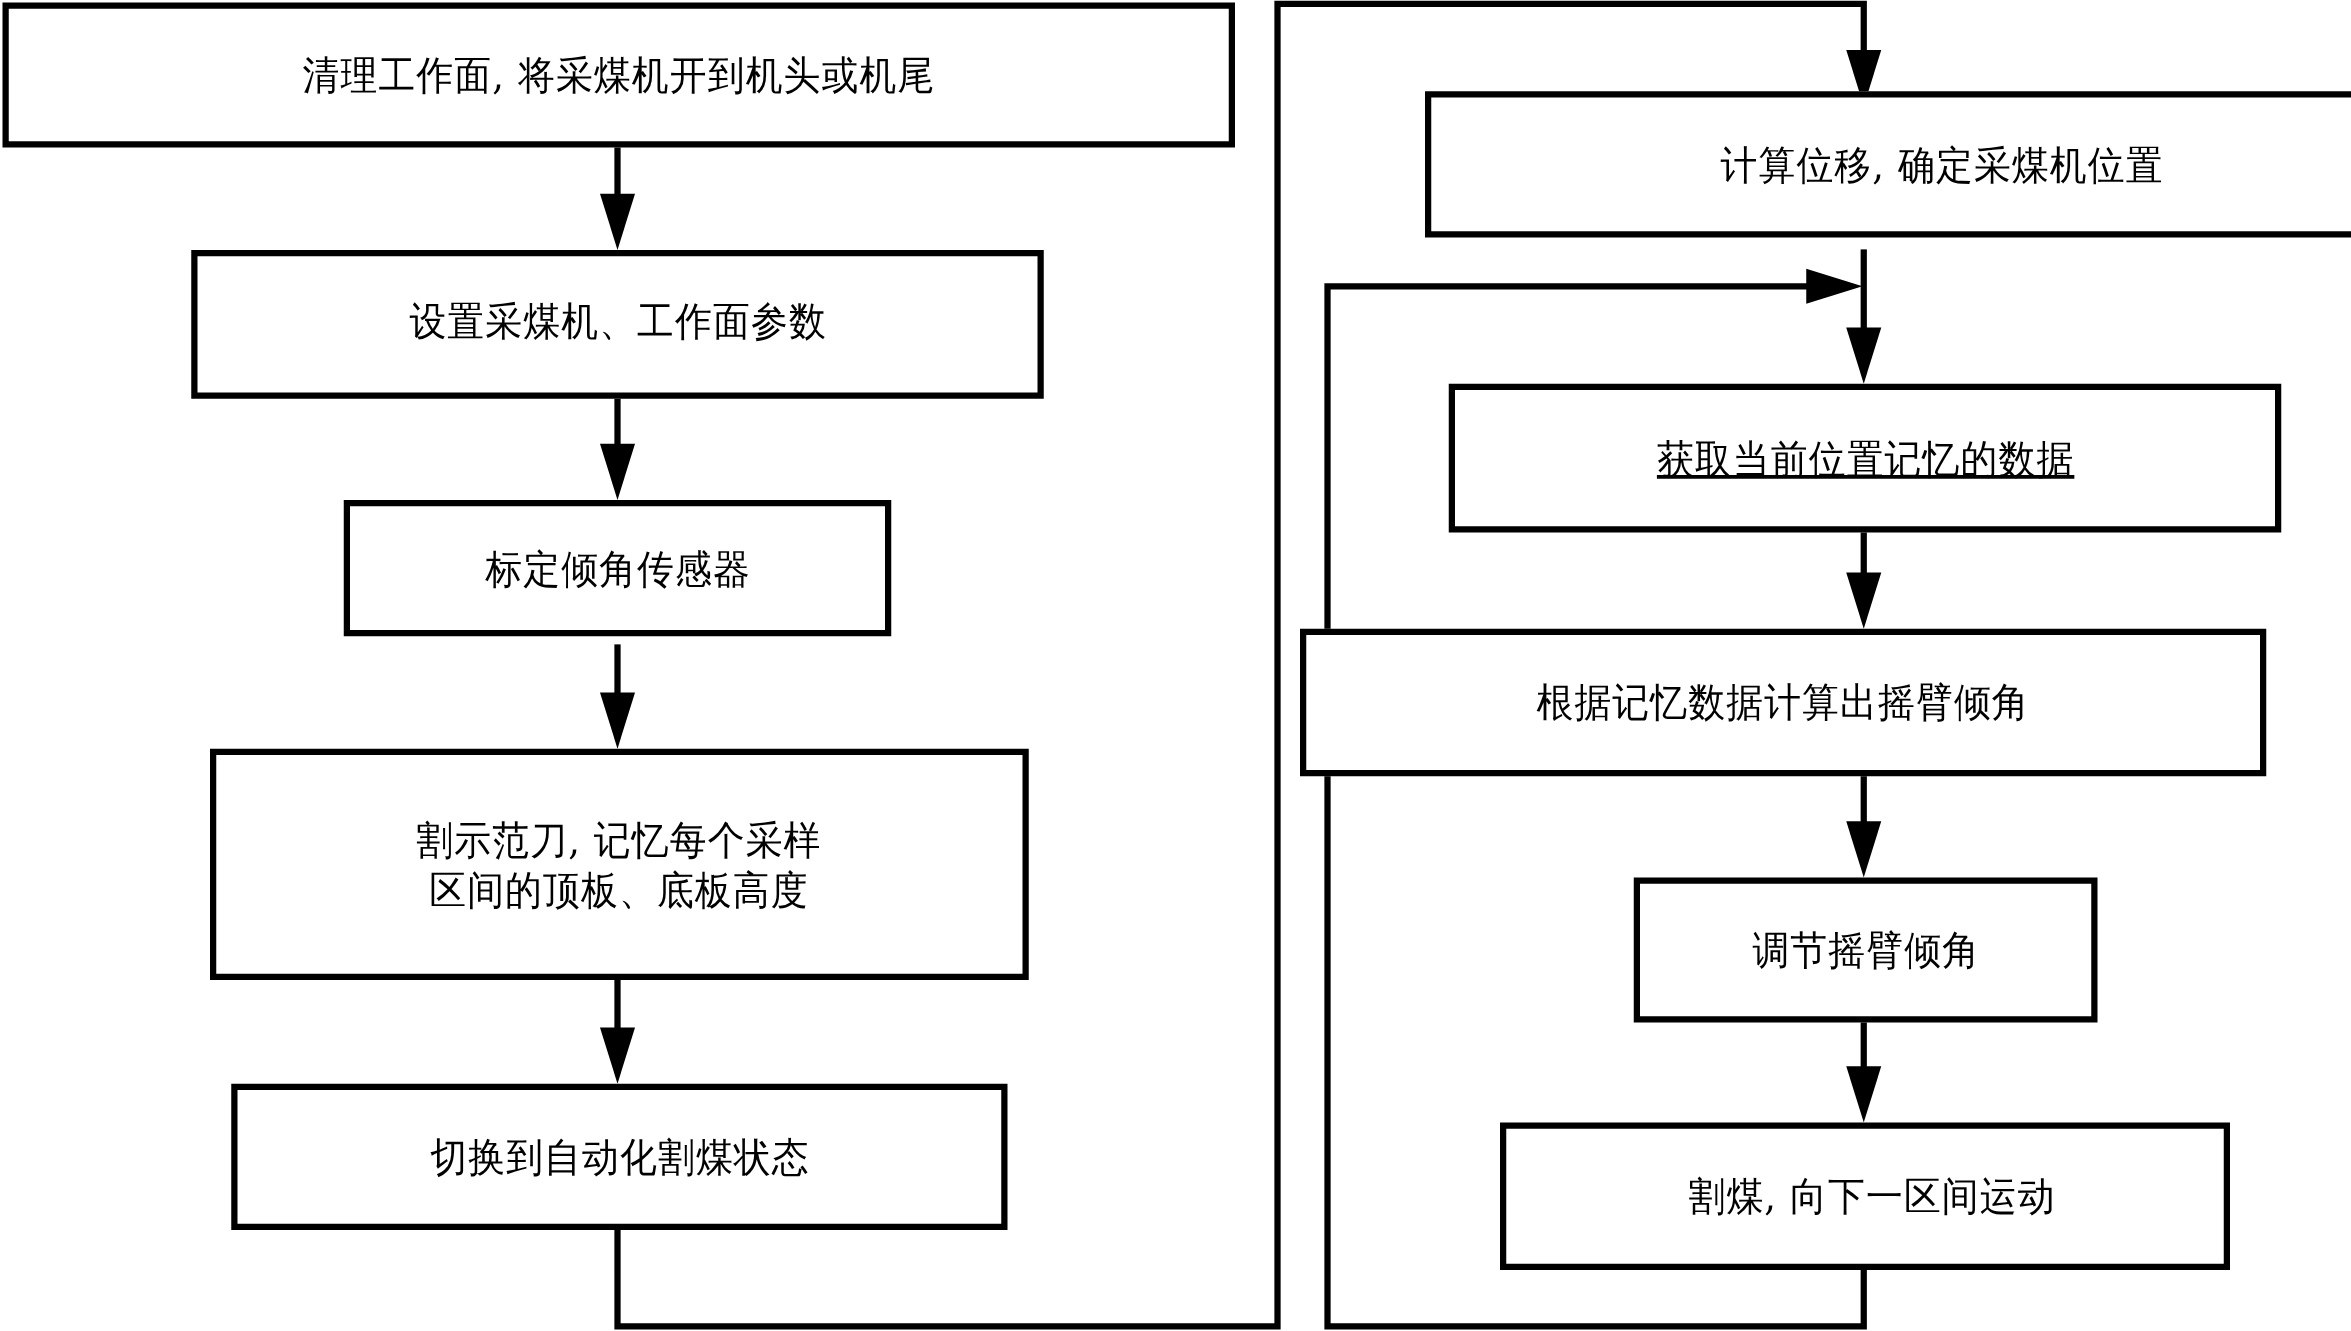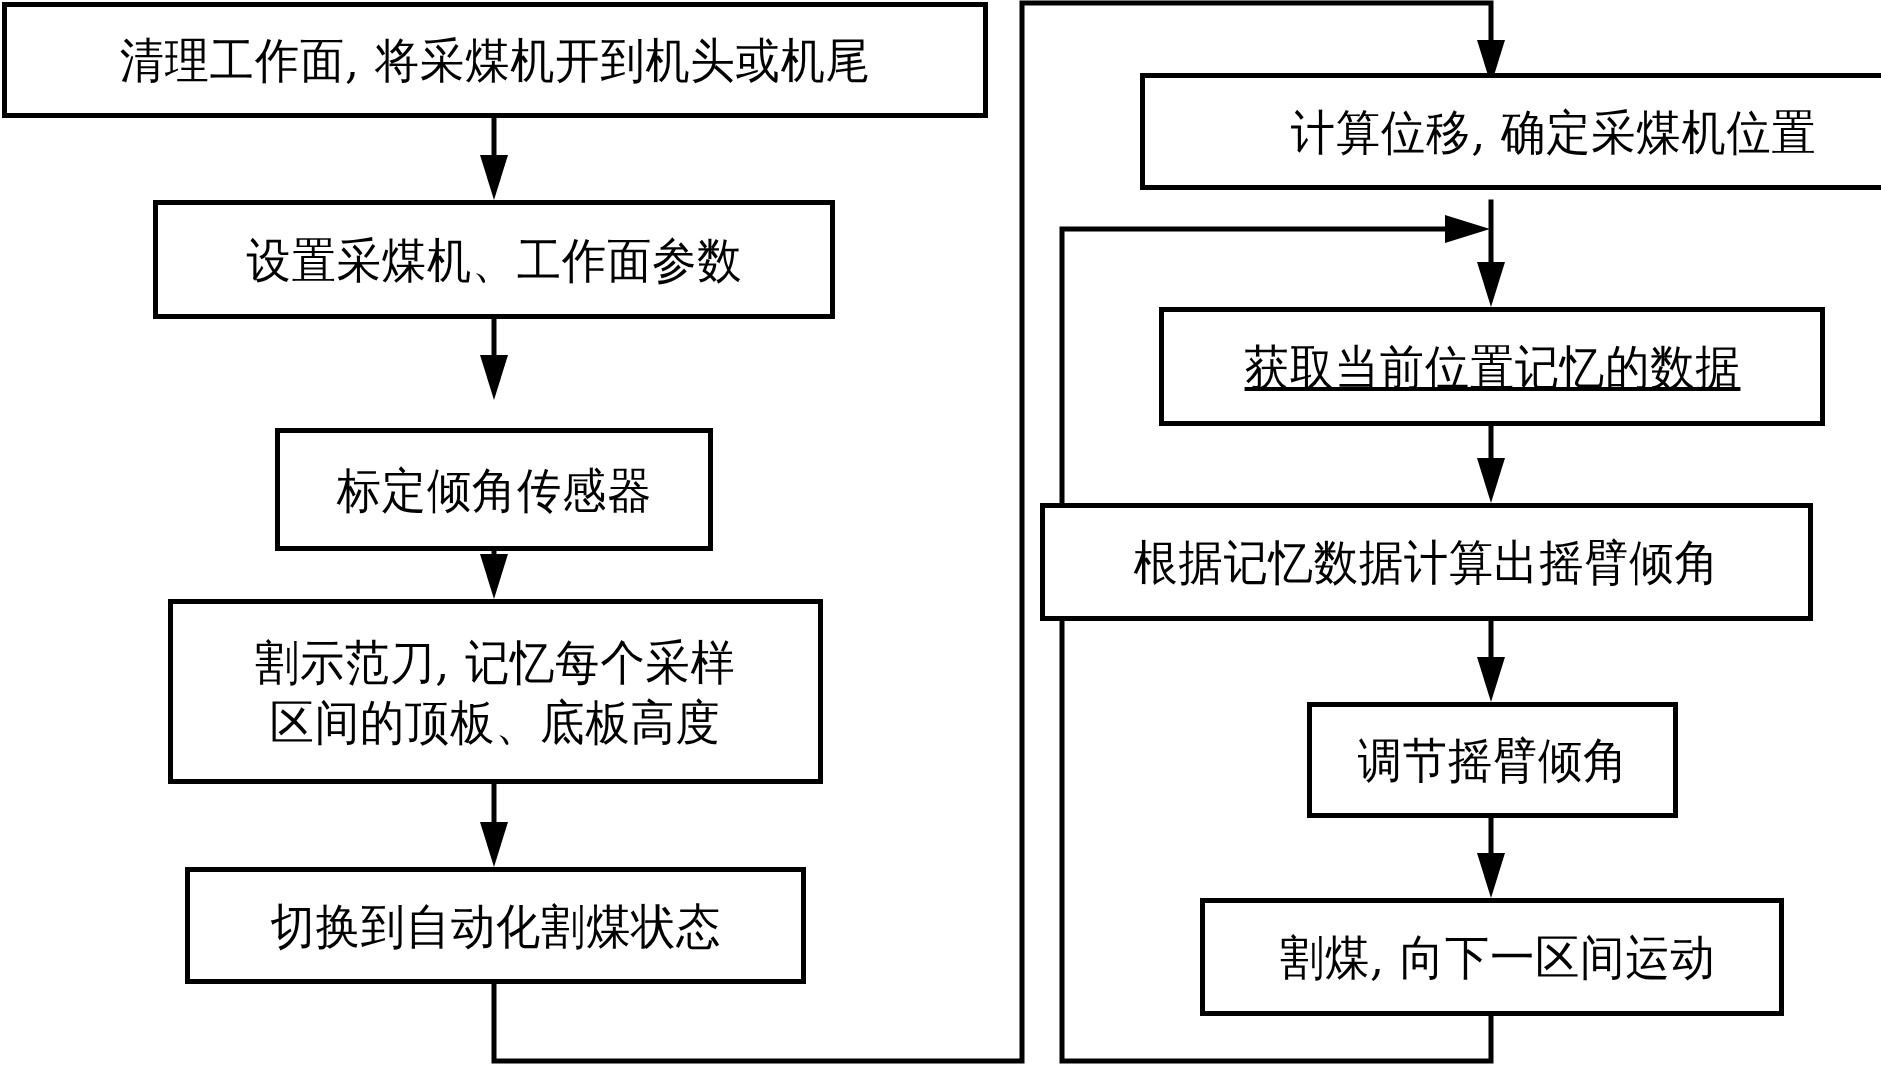--- a/index.html
+++ b/index.html
@@ -9,28 +9,28 @@
     position: absolute;
     box-sizing: border-box;
     border: 5px solid #000;
     background: #fff;
     display: flex;
     align-items: center;
     justify-content: center;
     text-align: center;
     font-family: "DejaVu Serif", "Liberation Serif", serif;
     color: #000;
-    font-size: 48px;
+    font-size: 32px;
     line-height: 1.25;
     letter-spacing: 1px;
   }
   .box .lbl { display: block; transform: scaleX(0.92); white-space: pre-line; }
   #b1 { left: 2px;   top: 2px;   width: 986px; height: 116px; }
-  #b2 { left: 153px; top: 200px; width: 682px; height: 119px; }
-  #b3 { left: 275px; top: 400px; width: 438px; height: 123px; margin-top: 28px; }
+  #b2 { left: 153px; top: 200px; width: 682px; height: 119px; font-family: Liberation Mono, monospace; }
+  #b3 { left: 275px; top: 400px; width: 438px; height: 109px; }
   #b4 { left: 168px; top: 599px; width: 655px; height: 185px; }
   #b5 { left: 185px; top: 867px; width: 621px; height: 117px; text-align: right; }
   #r1 { left: 1140px; top: 73px;  width: 827px; height: 117px; }
   #r2 { left: 1159px; top: 307px; width: 666px; height: 119px; text-decoration: underline; }
   #r3 { left: 1040px; top: 503px; width: 773px; height: 118px; }
   #r4 { left: 1307px; top: 702px; width: 371px; height: 116px; }
   #r5 { left: 1200px; top: 898px; width: 584px; height: 118px; padding-left: 12px; }
 </style>
 </head>
 <body>

